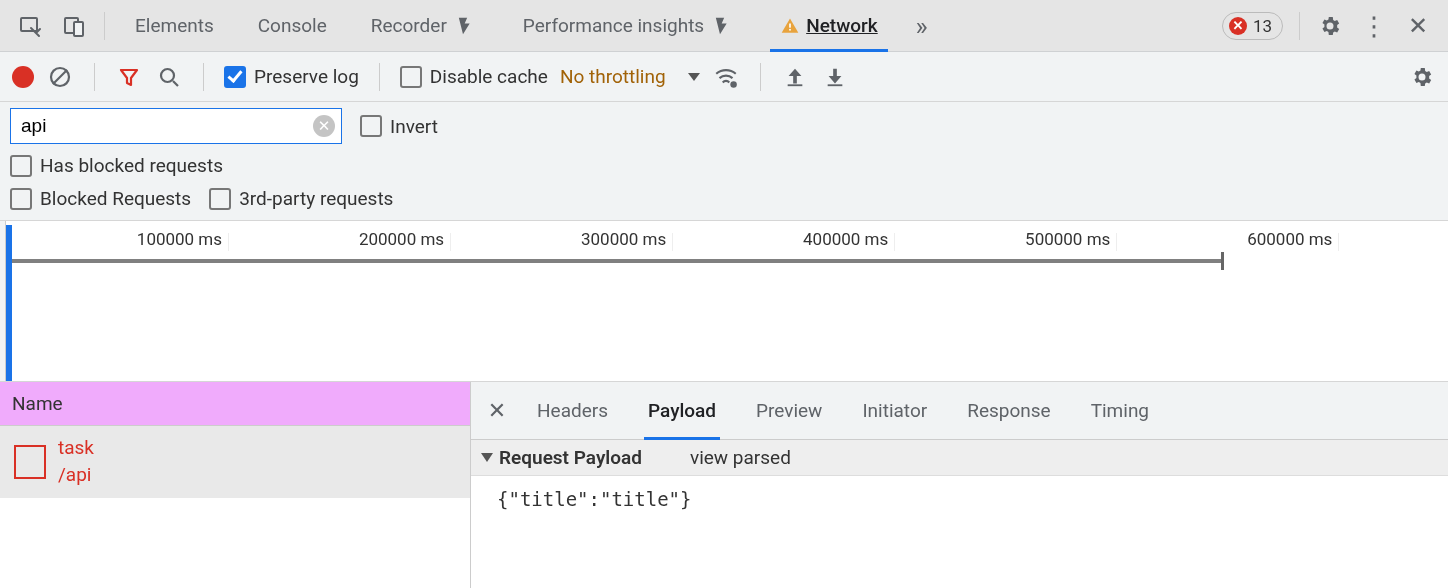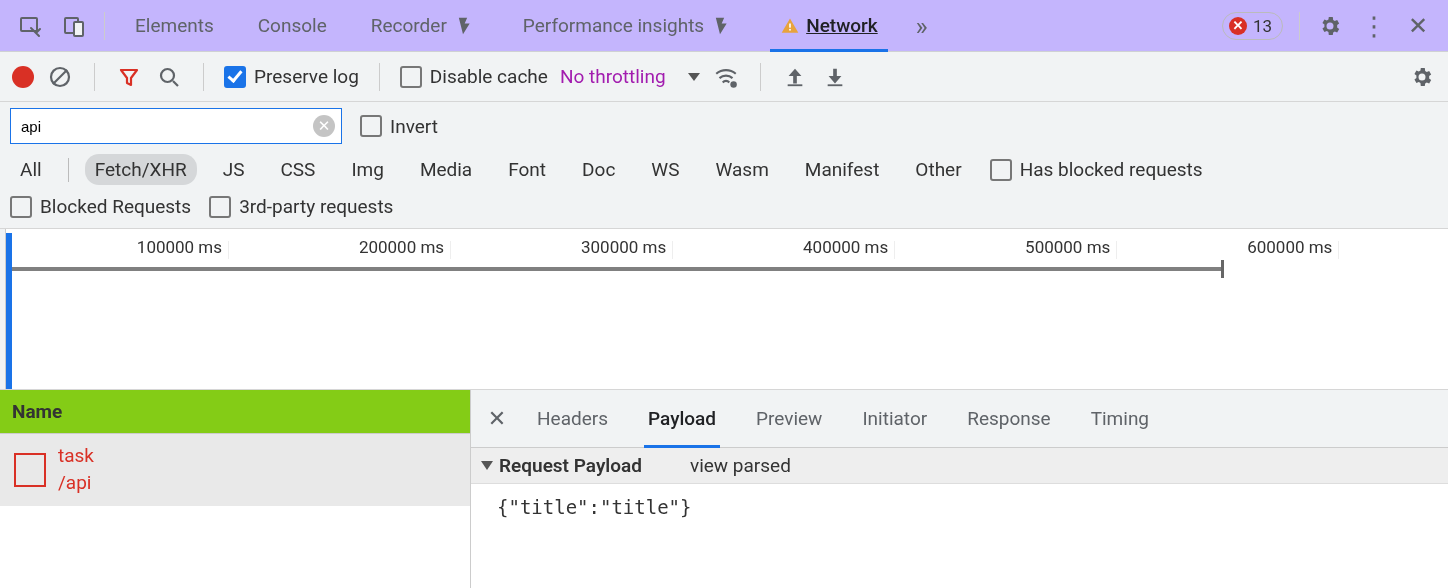--- a/index.html
+++ b/index.html
@@ -9,21 +9,21 @@
     color: #333;
     background: #fff;
     width: 1448px;
     height: 588px;
     overflow: hidden;
     display: flex;
     flex-direction: column;
   }
   .tabbar {
     height: 52px;
-    background: #c4b5fd;
+    background: #e5e5e5;
     border-bottom: 1px solid #cfd1d3;
     display: flex;
     align-items: center;
     padding: 0 8px;
   }
   .tabbar .iconbtn {
     width: 44px; height: 44px;
     display: flex; align-items: center; justify-content: center;
     color: #5f6368;
   }
@@ -85,41 +85,41 @@
   .checkbox {
     width: 22px; height: 22px; border: 2px solid #777; border-radius: 3px;
     display: inline-flex; align-items: center; justify-content: center; flex-shrink:0;
   }
   .checkbox.checked { background: #1a73e8; border-color: #1a73e8; }
   .checkbox.checked::after {
     content: ""; width: 5px; height: 11px; border: solid #fff; border-width: 0 3px 3px 0;
     transform: rotate(40deg); margin-top: -3px;
   }
   .cblabel { display: flex; align-items: center; gap: 8px; color: #333; }
-  .select { color:#a21caf; display:flex; align-items:center; }
+  .select { color:#a16207; display:flex; align-items:center; }
   .triangle {
     width: 0; height: 0; border-left:6px solid transparent; border-right:6px solid transparent;
     border-top: 8px solid #555;
   }
   .filters {
     background: #f1f3f4;
     border-bottom: 1px solid #d6d6d6;
     padding: 6px 10px 10px;
     display: flex; flex-direction: column; gap: 10px;
   }
   .frow { display:flex; align-items:center; gap:18px; flex-wrap: wrap; }
   .finput {
     width: 332px; height: 36px;
     border: 1.5px solid #1a73e8;
     background: #fff;
     display:flex; align-items:center;
     padding: 0 6px 0 10px;
   }
   .finput input {
-    border: none; outline: none; font-size: 15px; flex:1; background: transparent;
+    border: none; outline: none; font-size: 19px; flex:1; background: transparent;
   }
   .finput .clear {
     width: 22px; height: 22px; border-radius: 50%; background: #c4c4c4;
     display:flex; align-items:center; justify-content:center; color:#fff; font-size:15px;
   }
   .typechips { display:flex; align-items:center; gap: 16px; }
   .chip { color:#333; padding: 4px 10px; border-radius: 14px; }
   .chip.active { background:#d5d7d9; }
   .tsep { width:1px; height: 24px; background:#bbb; }
   .timeline {
@@ -137,22 +137,22 @@
   .timeline .bar::after { content:""; position:absolute; right:-2px; top:-7px; width:3px; height:18px; background:#666; }
   .timeline .sel { position:absolute; left:0; top:4px; bottom:0; width:4px; border-left:3px solid #1a73e8; border-right:3px solid #1a73e8; }
   .grid {
     flex:1; display:flex; min-height:0;
   }
   .grid .left {
     width: 471px; border-right:1px solid #ccc; display:flex; flex-direction:column;
     background:#fff;
   }
   .grid .left .hdr {
-    background:#84cc16; border-bottom:1px solid #ccc; padding: 10px 12px;
-    color:#333; font-weight: 700;
+    background:#f0abfc; border-bottom:1px solid #ccc; padding: 10px 12px;
+    color:#333; font-weight: 400;
   }
   .reqrow {
     display:flex; align-items:center; gap:12px; padding: 8px 14px;
     background:#e9e9e9; height: 72px;
   }
   .reqrow .icon {
     width: 32px; height: 34px; border: 2.5px solid #d93025;
   }
   .reqrow .txt { display:flex; flex-direction:column; line-height:1.4; color:#d93025; font-size:19px; }
   .grid .right { flex:1; display:flex; flex-direction:column; }
@@ -312,35 +312,20 @@
     <div class="finput">
       <input value="api" style="">
       <span class="clear">✕</span>
     </div>
     <label class="cblabel">
       <span class="checkbox"></span>
       <span>Invert</span>
     </label>
   </div>
   <div class="frow">
-    <div class="typechips">
-      <span class="chip">All</span>
-      <span class="tsep"></span>
-      <span class="chip active">Fetch/XHR</span>
-      <span class="chip">JS</span>
-      <span class="chip">CSS</span>
-      <span class="chip">Img</span>
-      <span class="chip">Media</span>
-      <span class="chip">Font</span>
-      <span class="chip">Doc</span>
-      <span class="chip">WS</span>
-      <span class="chip">Wasm</span>
-      <span class="chip">Manifest</span>
-      <span class="chip">Other</span>
-    </div>
     <label class="cblabel">
       <span class="checkbox"></span>
       <span>Has blocked requests</span>
     </label>
   </div>
   <div class="frow">
     <label class="cblabel">
       <span class="checkbox"></span>
       <span>Blocked Requests</span>
     </label>

